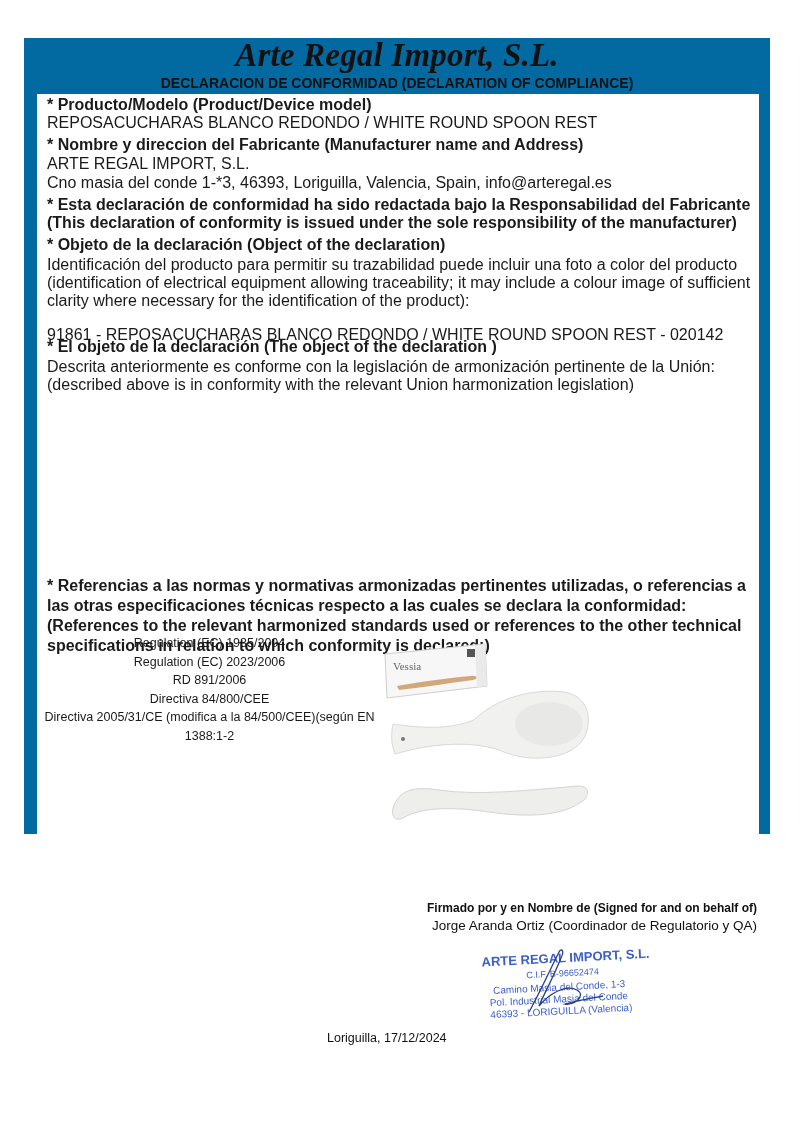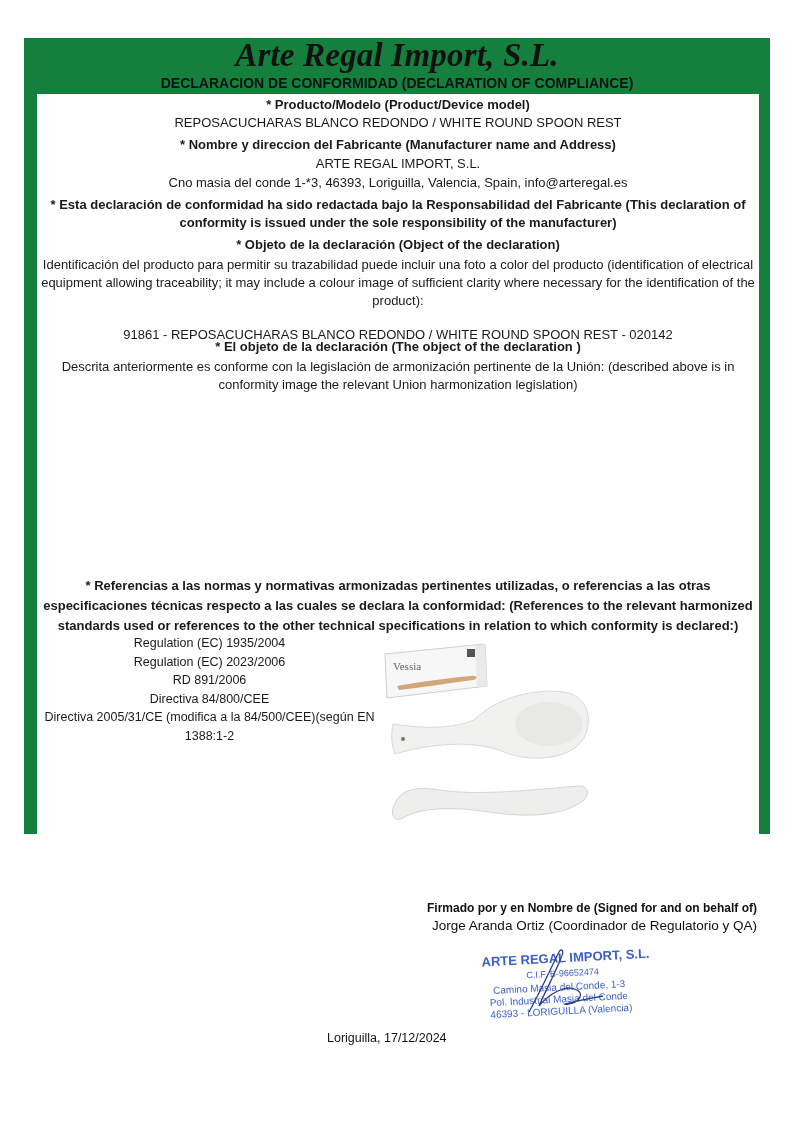--- a/index.html
+++ b/index.html
@@ -1,21 +1,21 @@
 <!DOCTYPE html>
 <html><head>
 <meta charset="utf-8">
 <style>
   html, body { margin: 0; padding: 0; background: #ffffff; }
   body { width: 800px; height: 1131px; position: relative; overflow: hidden; font-family: "Liberation Sans", sans-serif; color: #111; }
-  .frame { position: absolute; left: 24px; top: 38px; width: 746px; height: 796px; background: #15803d; }
+  .frame { position: absolute; left: 24px; top: 38px; width: 746px; height: 796px; background: #0369a1; }
   .company { position: absolute; left: 0; right: 0; top: 0; text-align: center; font-family: "Liberation Serif", serif; font-style: italic; font-weight: bold; font-size: 33px; line-height: 34px; color: #111; letter-spacing: 0.2px; }
   .doc-title { position: absolute; left: 0; right: 0; top: 36px; text-align: center; font-size: 14px; font-weight: bold; line-height: 18px; color: #111; }
   .inner { position: absolute; left: 13px; top: 56px; width: 722px; height: 953px; background: #ffffff; }
-  .txt { position: absolute; left: 2px; width: 718px; font-size: 13px; line-height: 18px; color: #1a1a1a; text-align: center; }
+  .txt { position: absolute; left: 10px; width: 718px; font-size: 16px; line-height: 18px; color: #1a1a1a; }
   .b { font-weight: bold; }
   .standards { position: absolute; left: 0px; top: 540px; width: 345px; text-align: center; font-size: 12.5px; line-height: 18.5px; color: #1a1a1a; }
   .product-img { position: absolute; left: 342px; top: 546px; width: 216px; height: 190px; }
   .signed-label { position: absolute; right: 2px; top: 806px; font-size: 12px; font-weight: bold; line-height: 16px; }
   .signer { position: absolute; right: 2px; top: 822px; font-size: 13.5px; line-height: 20px; text-align: center; }
   .stamp { position: absolute; left: 432px; top: 850px; width: 200px; height: 85px; }
   .place-date { position: absolute; left: 290px; top: 936px; font-size: 12.5px; line-height: 16px; }
 </style>
 </head>
 <body>
@@ -32,21 +32,21 @@
     <div class="txt" style="top:61px;">ARTE REGAL IMPORT, S.L.</div>
     <div class="txt" style="top:80px;">Cno masia del conde 1-*3, 46393, Loriguilla, Valencia, Spain, info@arteregal.es</div>
 
     <div class="txt b" style="top:102px;">* Esta declaración de conformidad ha sido redactada bajo la Responsabilidad del Fabricante (This declaration of conformity is issued under the sole responsibility of the manufacturer)</div>
 
     <div class="txt b" style="top:142px;">* Objeto de la declaración (Object of the declaration)</div>
     <div class="txt" style="top:162px;">Identificación del producto para permitir su trazabilidad puede incluir una foto a color del producto (identification of electrical equipment allowing traceability; it may include a colour image of sufficient clarity where necessary for the identification of the product):</div>
     <div class="txt" style="top:220px;margin-top:12px;">91861 - REPOSACUCHARAS BLANCO REDONDO  / WHITE ROUND SPOON REST  - 020142</div>
 
     <div class="txt b" style="top:244px;">* El objeto de la declaración (The object of the declaration )</div>
-    <div class="txt" style="top:264px;">Descrita anteriormente es conforme con la legislación de armonización pertinente de la Unión: (described above is in conformity image the relevant Union harmonization legislation)</div>
+    <div class="txt" style="top:264px;">Descrita anteriormente es conforme con la legislación de armonización pertinente de la Unión: (described above is in conformity with the relevant Union harmonization legislation)</div>
 
     <div class="txt b" style="top:482px; line-height:20px;">* Referencias a las normas y normativas armonizadas pertinentes utilizadas, o referencias a las otras especificaciones técnicas respecto a las cuales se declara la conformidad: (References to the relevant harmonized standards used or references to the other technical specifications in relation to which conformity is declared:)</div>
 
     <div class="standards">
       <div>Regulation (EC) 1935/2004</div>
       <div>Regulation (EC) 2023/2006</div>
       <div>RD 891/2006</div>
       <div>Directiva 84/800/CEE</div>
       <div>Directiva 2005/31/CE (modifica a la  84/500/CEE)(según EN 1388:1-2</div>
     </div>

